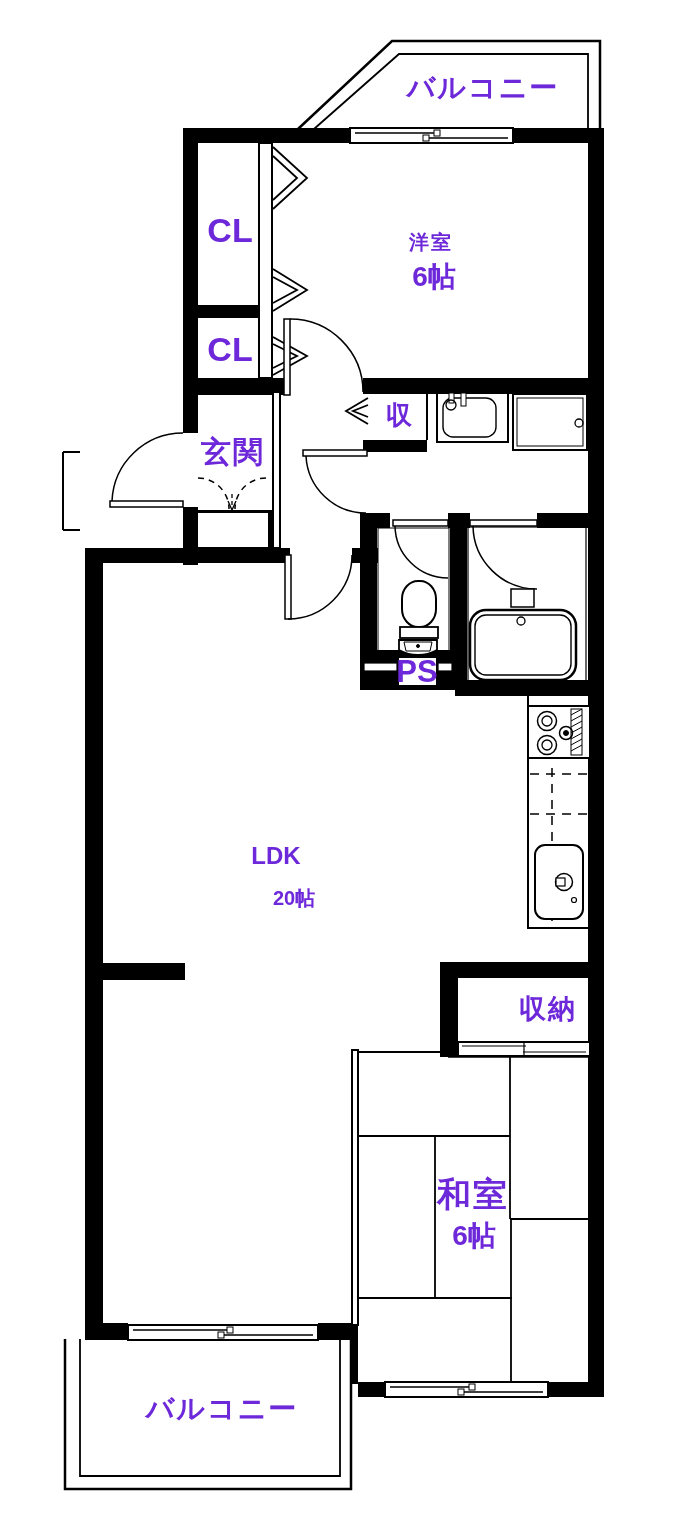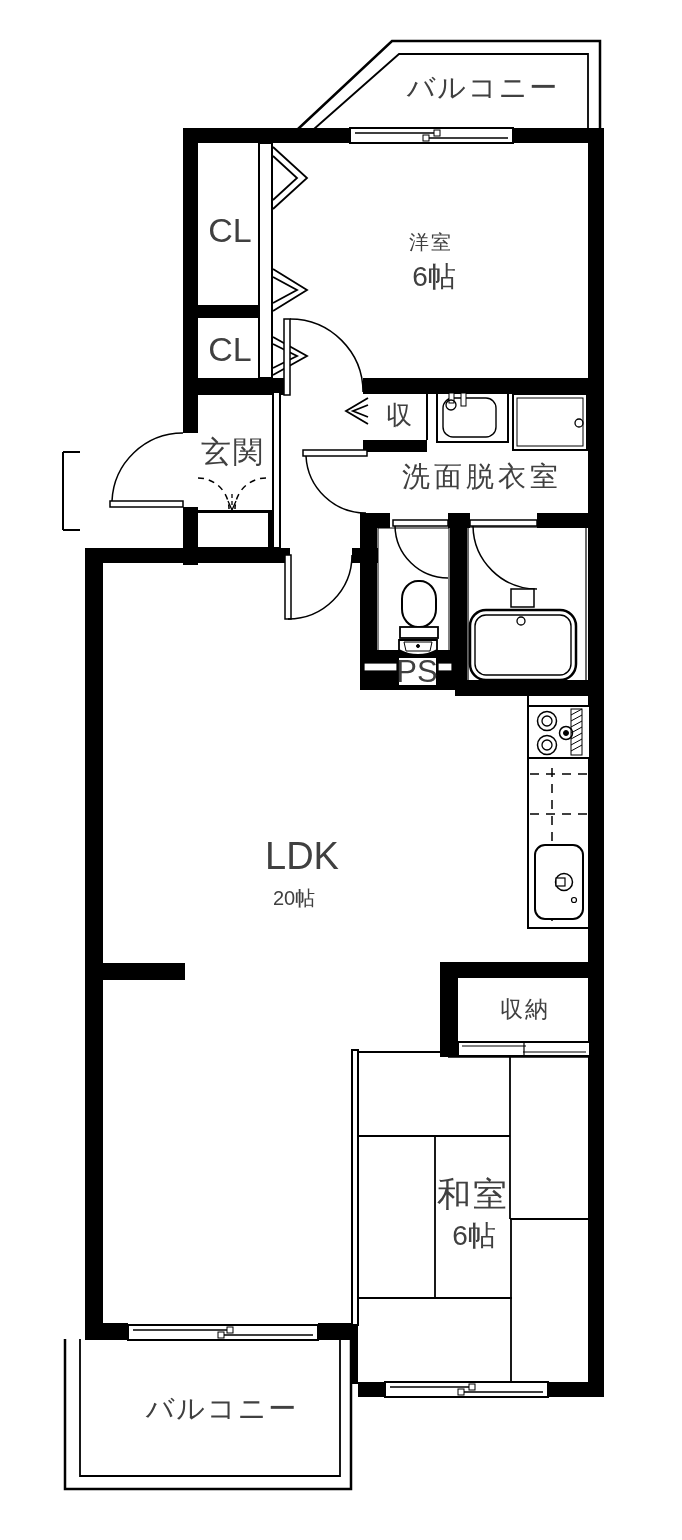--- a/index.html
+++ b/index.html
@@ -7,24 +7,25 @@
     position:relative;
     width:682px;height:1540px;
     background:#ffffff;
     overflow:hidden;
     font-family:"Liberation Sans","DejaVu Sans",sans-serif;
   }
   .plan svg{position:absolute;left:0;top:0;}
   .lbl{
     position:absolute;
     transform:translate(-50%,-50%);
-    color:#404040;
+    color:#6d28d9;
     white-space:nowrap;
     line-height:1;
     font-family:"Liberation Sans","DejaVu Sans",sans-serif;
+    font-weight:bold;
   }
 </style>
 </head>
 <body>
 
 <div class="plan">
 
 <svg width="682" height="1540" viewBox="0 0 682 1540">
 
   <g fill="none" stroke="#000">
@@ -209,22 +210,21 @@
 
 </svg>
 
   <div class="lbl" style="left:483px;top:88px;font-size:28px;letter-spacing:2px">バルコニー</div>
   <div class="lbl" style="left:431px;top:242px;font-size:20px;letter-spacing:2px">洋室</div>
   <div class="lbl" style="left:434px;top:277px;font-size:28px">6帖</div>
   <div class="lbl" style="left:230px;top:230px;font-size:34px">CL</div>
   <div class="lbl" style="left:230px;top:349px;font-size:34px">CL</div>
   <div class="lbl" style="left:233px;top:452px;font-size:30px;letter-spacing:2px">玄関</div>
   <div class="lbl" style="left:399px;top:415px;font-size:26px">収</div>
-  <div class="lbl" style="left:482px;top:477px;font-size:28px;letter-spacing:4px">洗面脱衣室</div>
   <div class="lbl" style="left:417px;top:671px;font-size:31px">PS</div>
-  <div class="lbl" style="left:302px;top:856px;font-size:38px">LDK</div>
+  <div class="lbl" style="left:276px;top:856px;font-size:24px">LDK</div>
   <div class="lbl" style="left:294px;top:898px;font-size:20px">20帖</div>
-  <div class="lbl" style="left:525px;top:1009px;font-size:23px;letter-spacing:2px">収納</div>
+  <div class="lbl" style="left:548px;top:1009px;font-size:27px;letter-spacing:2px">収納</div>
   <div class="lbl" style="left:473px;top:1194px;font-size:34px;letter-spacing:2px">和室</div>
   <div class="lbl" style="left:474px;top:1236px;font-size:28px">6帖</div>
   <div class="lbl" style="left:222px;top:1409px;font-size:28px;letter-spacing:2px">バルコニー</div>
 
 </div>
 
 </body></html>

